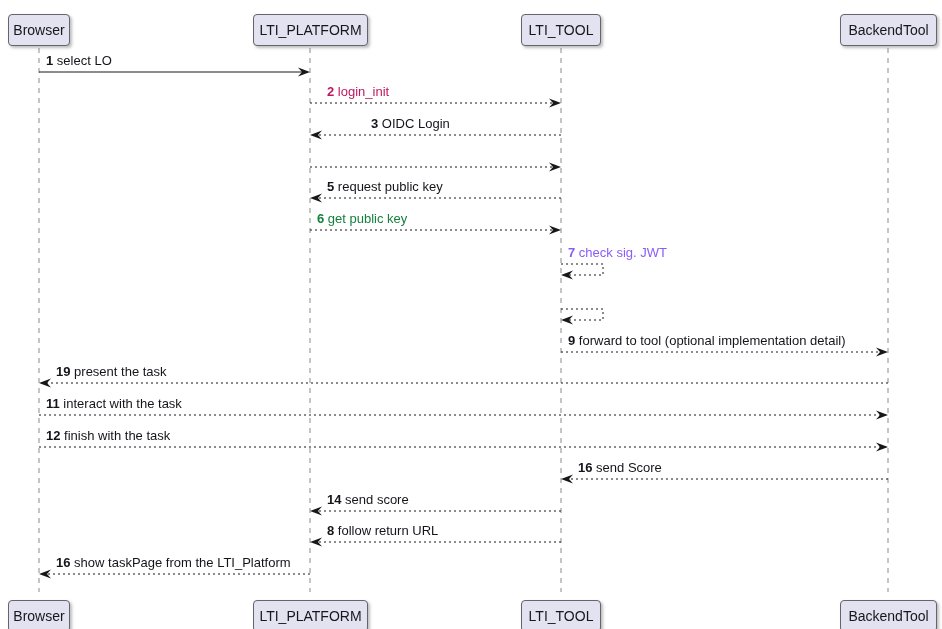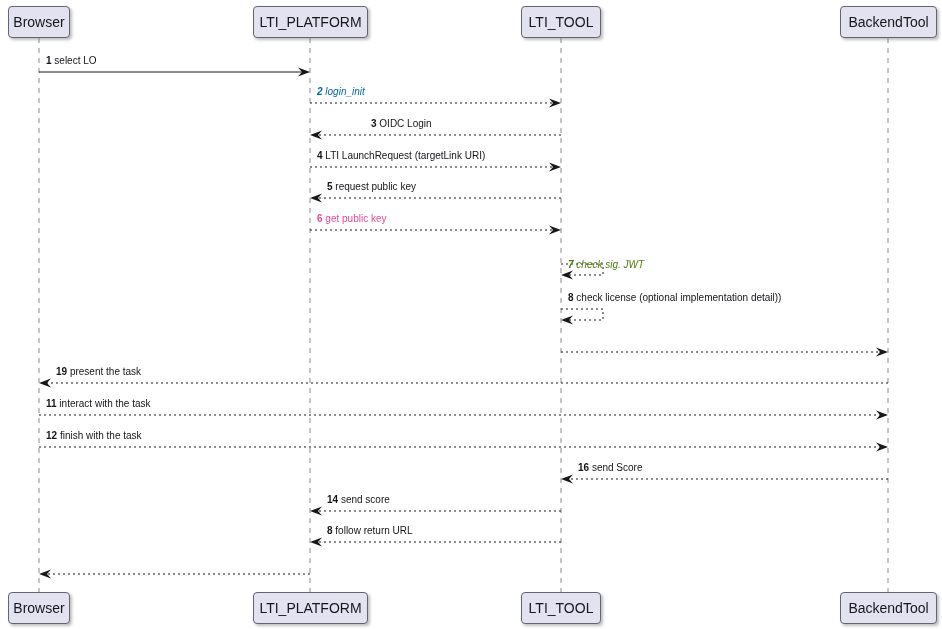--- a/index.html
+++ b/index.html
@@ -12,24 +12,25 @@
   }
   #diagram-svg{position:absolute;left:0;top:0;width:100%;height:100%;}
   .pbox{
     position:absolute;
     box-sizing:border-box;
     border-radius:4px;
     display:flex;align-items:center;justify-content:center;
     font-size:14px;
     box-shadow:2px 2px 3px rgba(110,110,110,0.45);
     white-space:nowrap;
+    margin-top:8px;
   }
   .mlabel{
     position:absolute;
-    font-size:10px;
+    font-size:13px;
     white-space:nowrap;
     height:17px;line-height:17px;
   }
   .mlabel b{font-weight:bold;}
 </style>
 </head>
 <body>
 
 <div id="stage" style="width: 942px; height: 629px; background: rgb(255, 255, 255);">
   <svg id="diagram-svg" xmlns="http://www.w3.org/2000/svg" viewBox="0 0 942 629">
@@ -88,26 +89,26 @@
     <div class="pbox" style="left: 253px; top: 592px; width: 115px; height: 32px; background: rgb(226, 226, 240); border: 1px solid rgb(100, 100, 108); color: rgb(22, 22, 28);">
       <span>LTI_PLATFORM</span>
     </div>
     <div class="pbox" style="left: 521px; top: 592px; width: 80px; height: 32px; background: rgb(226, 226, 240); border: 1px solid rgb(100, 100, 108); color: rgb(22, 22, 28);">
       <span>LTI_TOOL</span>
     </div>
     <div class="pbox" style="left: 840px; top: 592px; width: 97px; height: 32px; background: rgb(226, 226, 240); border: 1px solid rgb(100, 100, 108); color: rgb(22, 22, 28);">
       <span>BackendTool</span>
     </div>
     <div class="mlabel" style="left: 46px; top: 52px; color: rgb(20, 20, 26);"><b>1</b><span>&nbsp;select LO</span></div>
-    <div class="mlabel" style="left: 317px; top: 83px; color: #0369a1; font-style: italic;"><b>2</b><span>&nbsp;login_init</span></div>
+    <div class="mlabel" style="left: 327px; top: 83px; color: #be185d;"><b>2</b><span>&nbsp;login_init</span></div>
     <div class="mlabel" style="left: 327px; top: 115px; color: rgb(20, 20, 26); margin-left: 44px;"><b>3</b><span>&nbsp;OIDC Login</span></div>
-    <div class="mlabel" style="left: 317px; top: 147px; color: rgb(20, 20, 26);"><b>4</b><span>&nbsp;LTI LaunchRequest (targetLink URI)</span></div>
     <div class="mlabel" style="left: 327px; top: 178px; color: rgb(20, 20, 26);"><b>5</b><span>&nbsp;request public key</span></div>
-    <div class="mlabel" style="left: 317px; top: 210px; color: #ec4899;"><b>6</b><span>&nbsp;get public key</span></div>
-    <div class="mlabel" style="left: 568px; top: 256px; color: #4d7c0f; font-style: italic;"><b>7</b><span>&nbsp;check sig. JWT</span></div>
-    <div class="mlabel" style="left: 568px; top: 289px; color: rgb(20, 20, 26);"><b>8</b><span>&nbsp;check license (optional implementation detail))</span></div>
+    <div class="mlabel" style="left: 317px; top: 210px; color: #15803d;"><b>6</b><span>&nbsp;get public key</span></div>
+    <div class="mlabel" style="left: 568px; top: 244px; color: #8b5cf6;"><b>7</b><span>&nbsp;check sig. JWT</span></div>
+    <div class="mlabel" style="left: 568px; top: 332px; color: rgb(20, 20, 26);"><b>9</b><span>&nbsp;forward to tool (optional implementation detail)</span></div>
     <div class="mlabel" style="left: 56px; top: 363px; color: rgb(20, 20, 26);"><b>19</b><span>&nbsp;present the task</span></div>
     <div class="mlabel" style="left: 46px; top: 395px; color: rgb(20, 20, 26);"><b>11</b><span>&nbsp;interact with the task</span></div>
     <div class="mlabel" style="left: 46px; top: 427px; color: rgb(20, 20, 26); text-align: center;"><b>12</b><span>&nbsp;finish with the task</span></div>
     <div class="mlabel" style="left: 578px; top: 459px; color: rgb(20, 20, 26);"><b>16</b><span>&nbsp;send Score</span></div>
     <div class="mlabel" style="left: 327px; top: 491px; color: rgb(20, 20, 26);"><b>14</b><span>&nbsp;send score</span></div>
     <div class="mlabel" style="left: 327px; top: 522px; color: rgb(20, 20, 26);"><b>8</b><span>&nbsp;follow return URL</span></div>
+    <div class="mlabel" style="left: 56px; top: 554px; color: rgb(20, 20, 26);"><b>16</b><span>&nbsp;show taskPage from the LTI_Platform</span></div>
   </div>
 
 </body></html>

